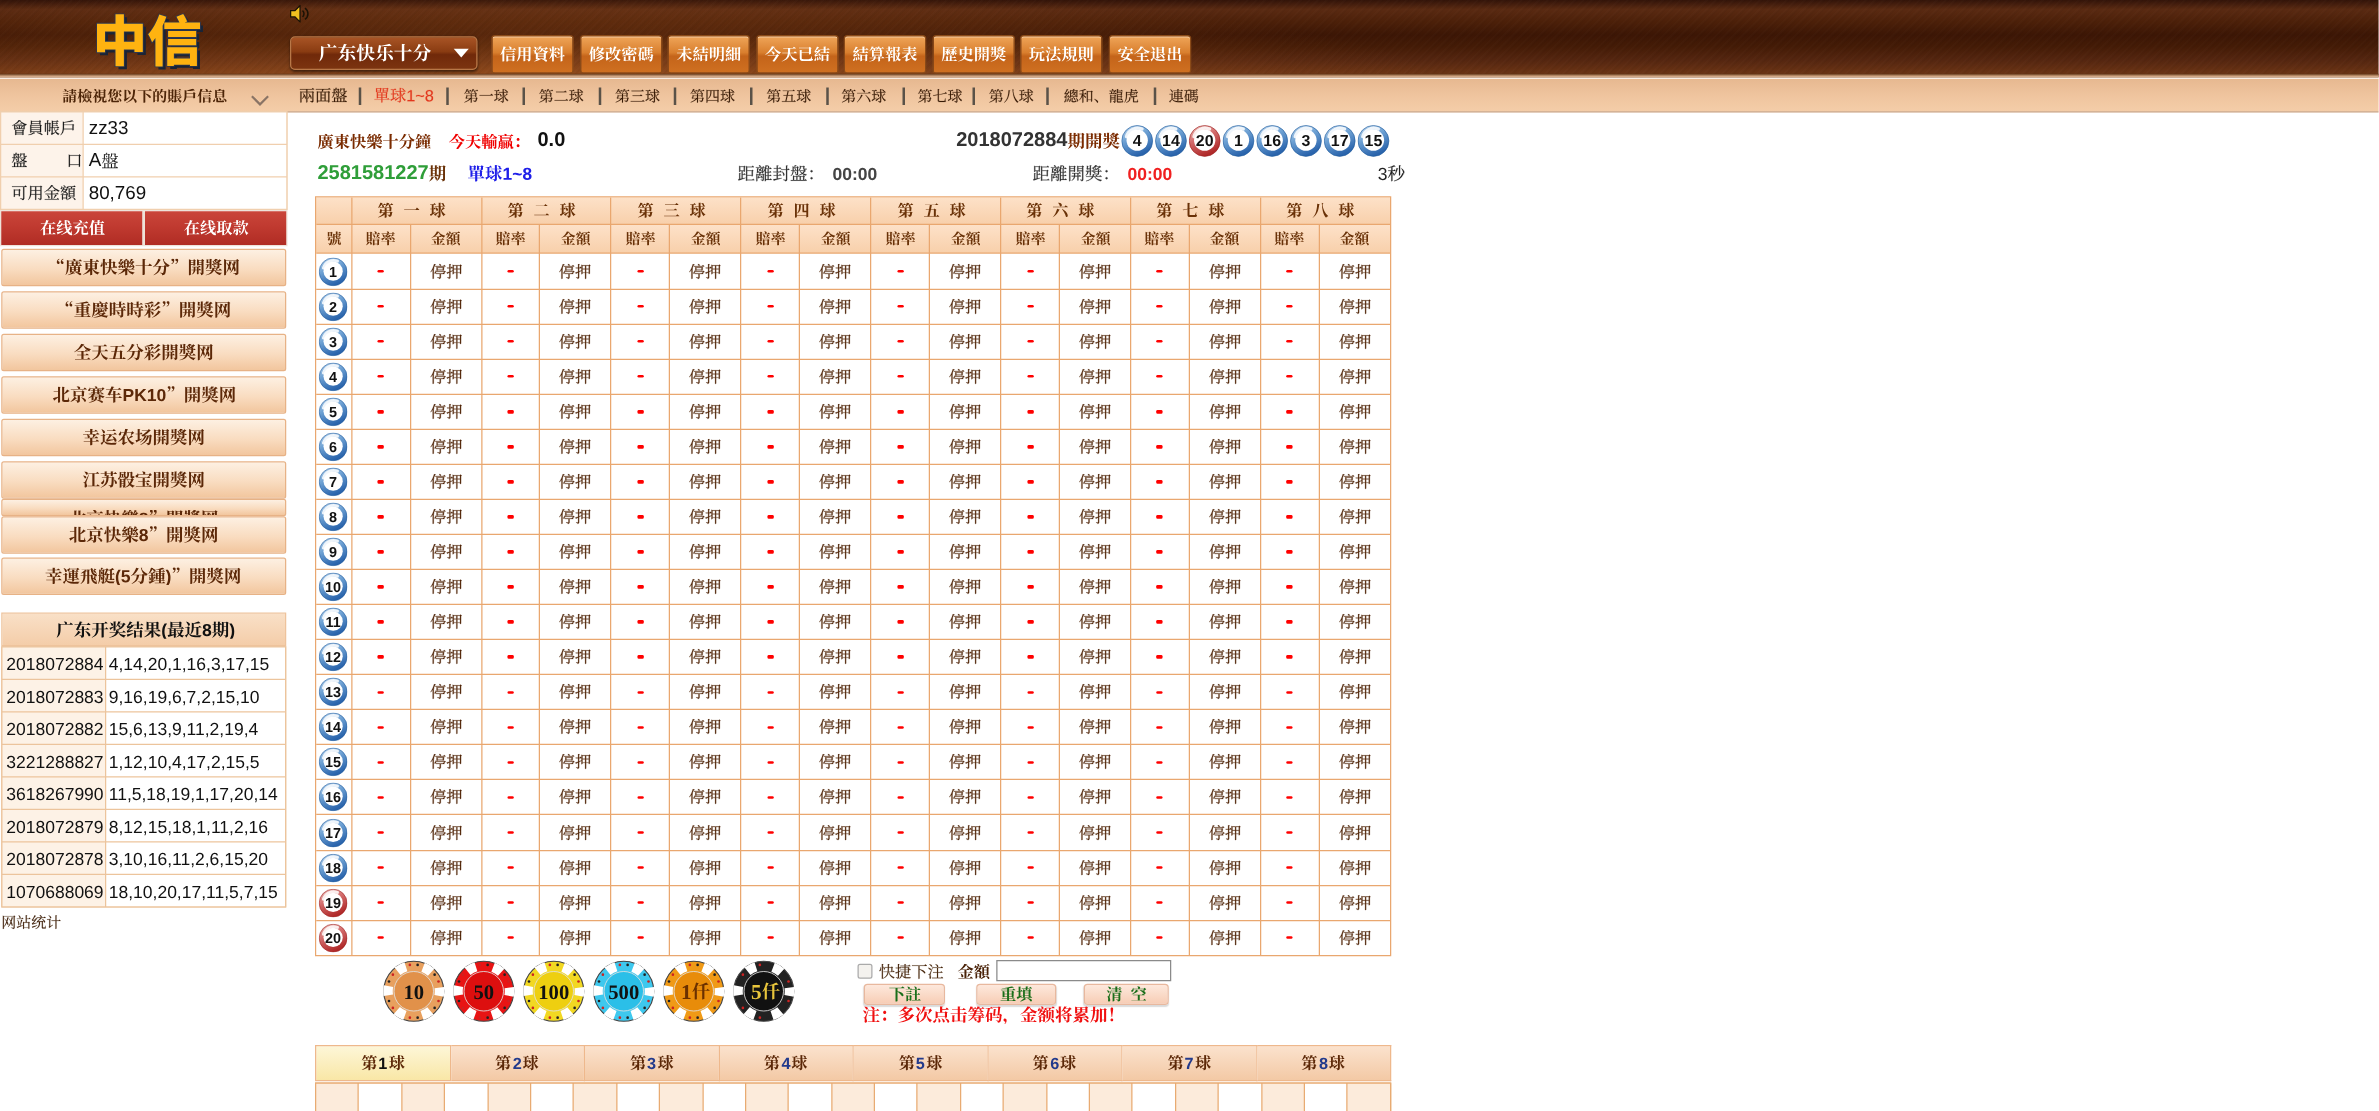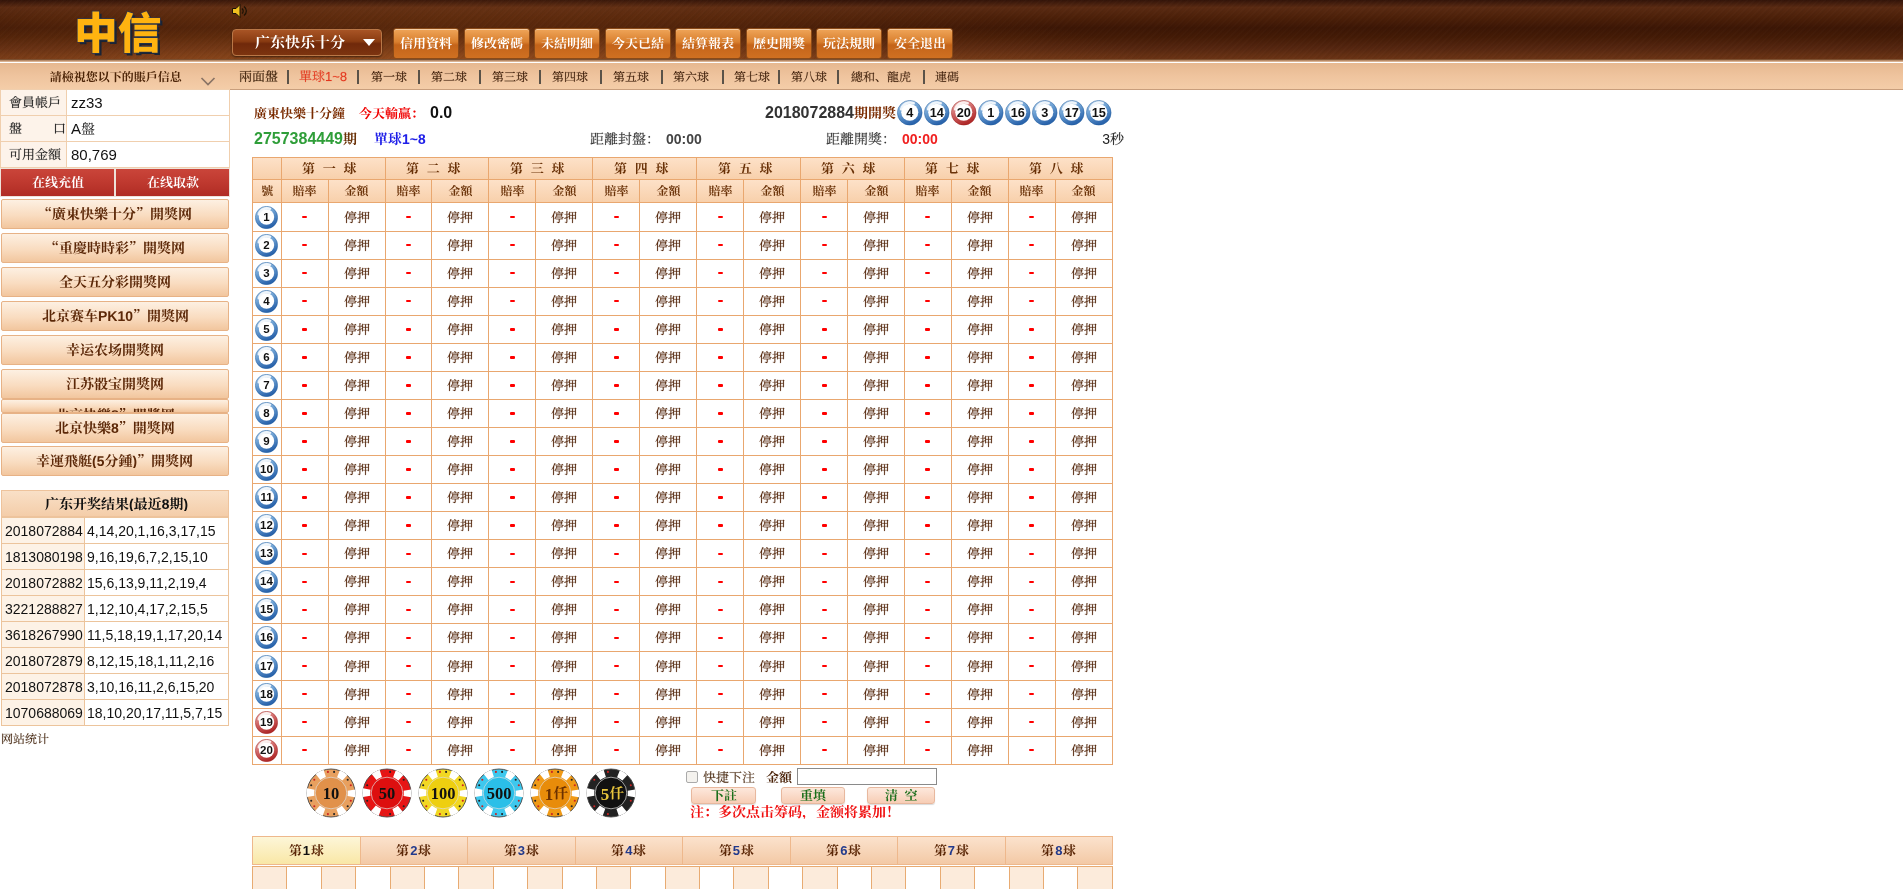--- a/index.html
+++ b/index.html
@@ -644,21 +644,21 @@
       <use href="#g124" x="6333"></use>
       <use href="#g125" x="7333"></use>
       <use href="#g112" x="8333"></use>
       <use href="#g126" x="8889"></use>
       <use href="#g119" x="9889"></use>
     </svg>
   </div>
 <div class="restab" style="position:absolute;left:1px;top:517px;width:228px;height:209px;">
 <div class="resl">2018072884</div>
     <div class="resr">4,14,20,1,16,3,17,15</div>
-<div class="resl">1813080198</div>
+<div class="resl">2018072883</div>
     <div class="resr">9,16,19,6,7,2,15,10</div>
 <div class="resl">2018072882</div>
     <div class="resr">15,6,13,9,11,2,19,4</div>
 <div class="resl">3221288827</div>
     <div class="resr">1,12,10,4,17,2,15,5</div>
 <div class="resl">3618267990</div>
     <div class="resr">11,5,18,19,1,17,20,14</div>
 <div class="resl">2018072879</div>
     <div class="resr">8,12,15,18,1,11,2,16</div>
 <div class="resl">2018072878</div>
@@ -745,21 +745,21 @@
       <text x="13" y="17.4" text-anchor="middle" style="font:bold 13px 'Liberation Sans',sans-serif" fill="#111111">17</text>
     </svg>
 <svg width="25.5" height="25.5" viewBox="0 0 26 26">
       <circle cx="13" cy="13" r="12.6" fill="url(#bgB)" stroke="#1e5a9c" stroke-width="0.5"></circle>
       <circle cx="13" cy="12.4" r="8.7" fill="#ffffff"></circle>
       <path d="M4.2 9.5 A 9.6 9.6 0 0 1 17 3.3" stroke="rgba(255,255,255,0.85)" stroke-width="2.6" fill="none" stroke-linecap="round"></path>
       <text x="13" y="17.4" text-anchor="middle" style="font:bold 13px 'Liberation Sans',sans-serif" fill="#111111">15</text>
     </svg>
 </div>
 <div style="position:absolute;left:254px;top:130px;height:18px;display:flex;align-items:center;">
-    <span style="font:bold 16px 'Liberation Sans',sans-serif;color:#2f9e39;">2757384449</span>
+    <span style="font:bold 16px 'Liberation Sans',sans-serif;color:#2f9e39;">2581581227</span>
     <svg class="t" style="fill:#6a3208;" width="14.0" height="14" viewBox="0 0 1000 1000">
       <use href="#g126"></use>
     </svg>
   </div>
 <div style="position:absolute;left:374px;top:130px;height:18px;display:flex;align-items:center;justify-content:center;">
     <svg class="t" style="fill:#1f1fe8;" width="51.7" height="14" viewBox="0 0 3696 1000">
       <use href="#g135"></use>
       <use href="#g136" x="1000"></use>
       <use href="#g102" x="2000"></use>
       <use href="#g137" x="2556"></use>

